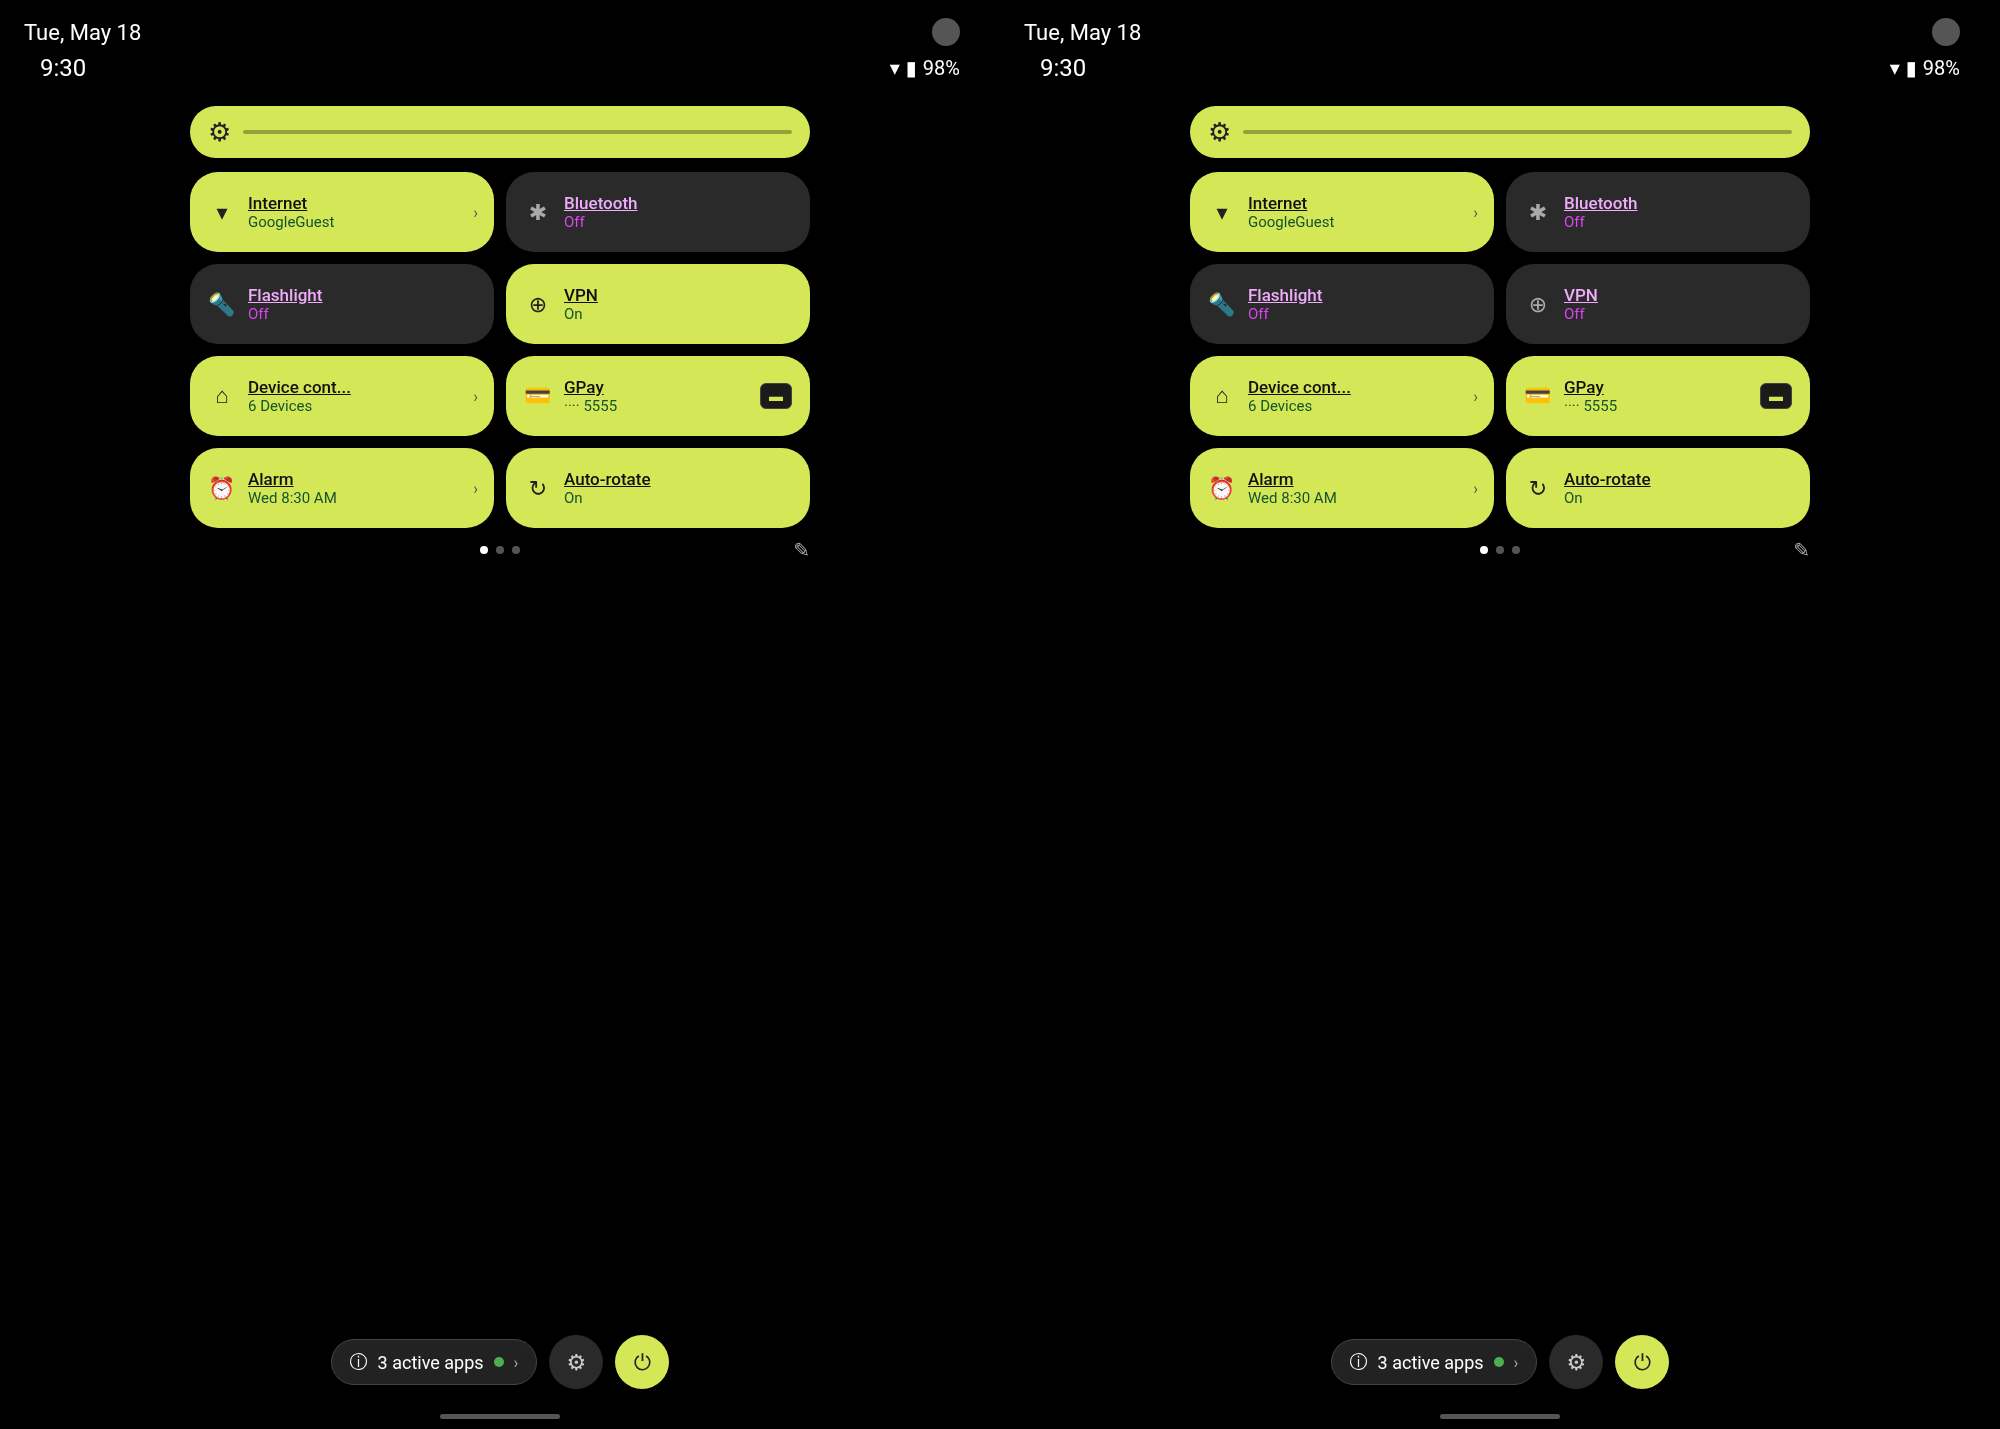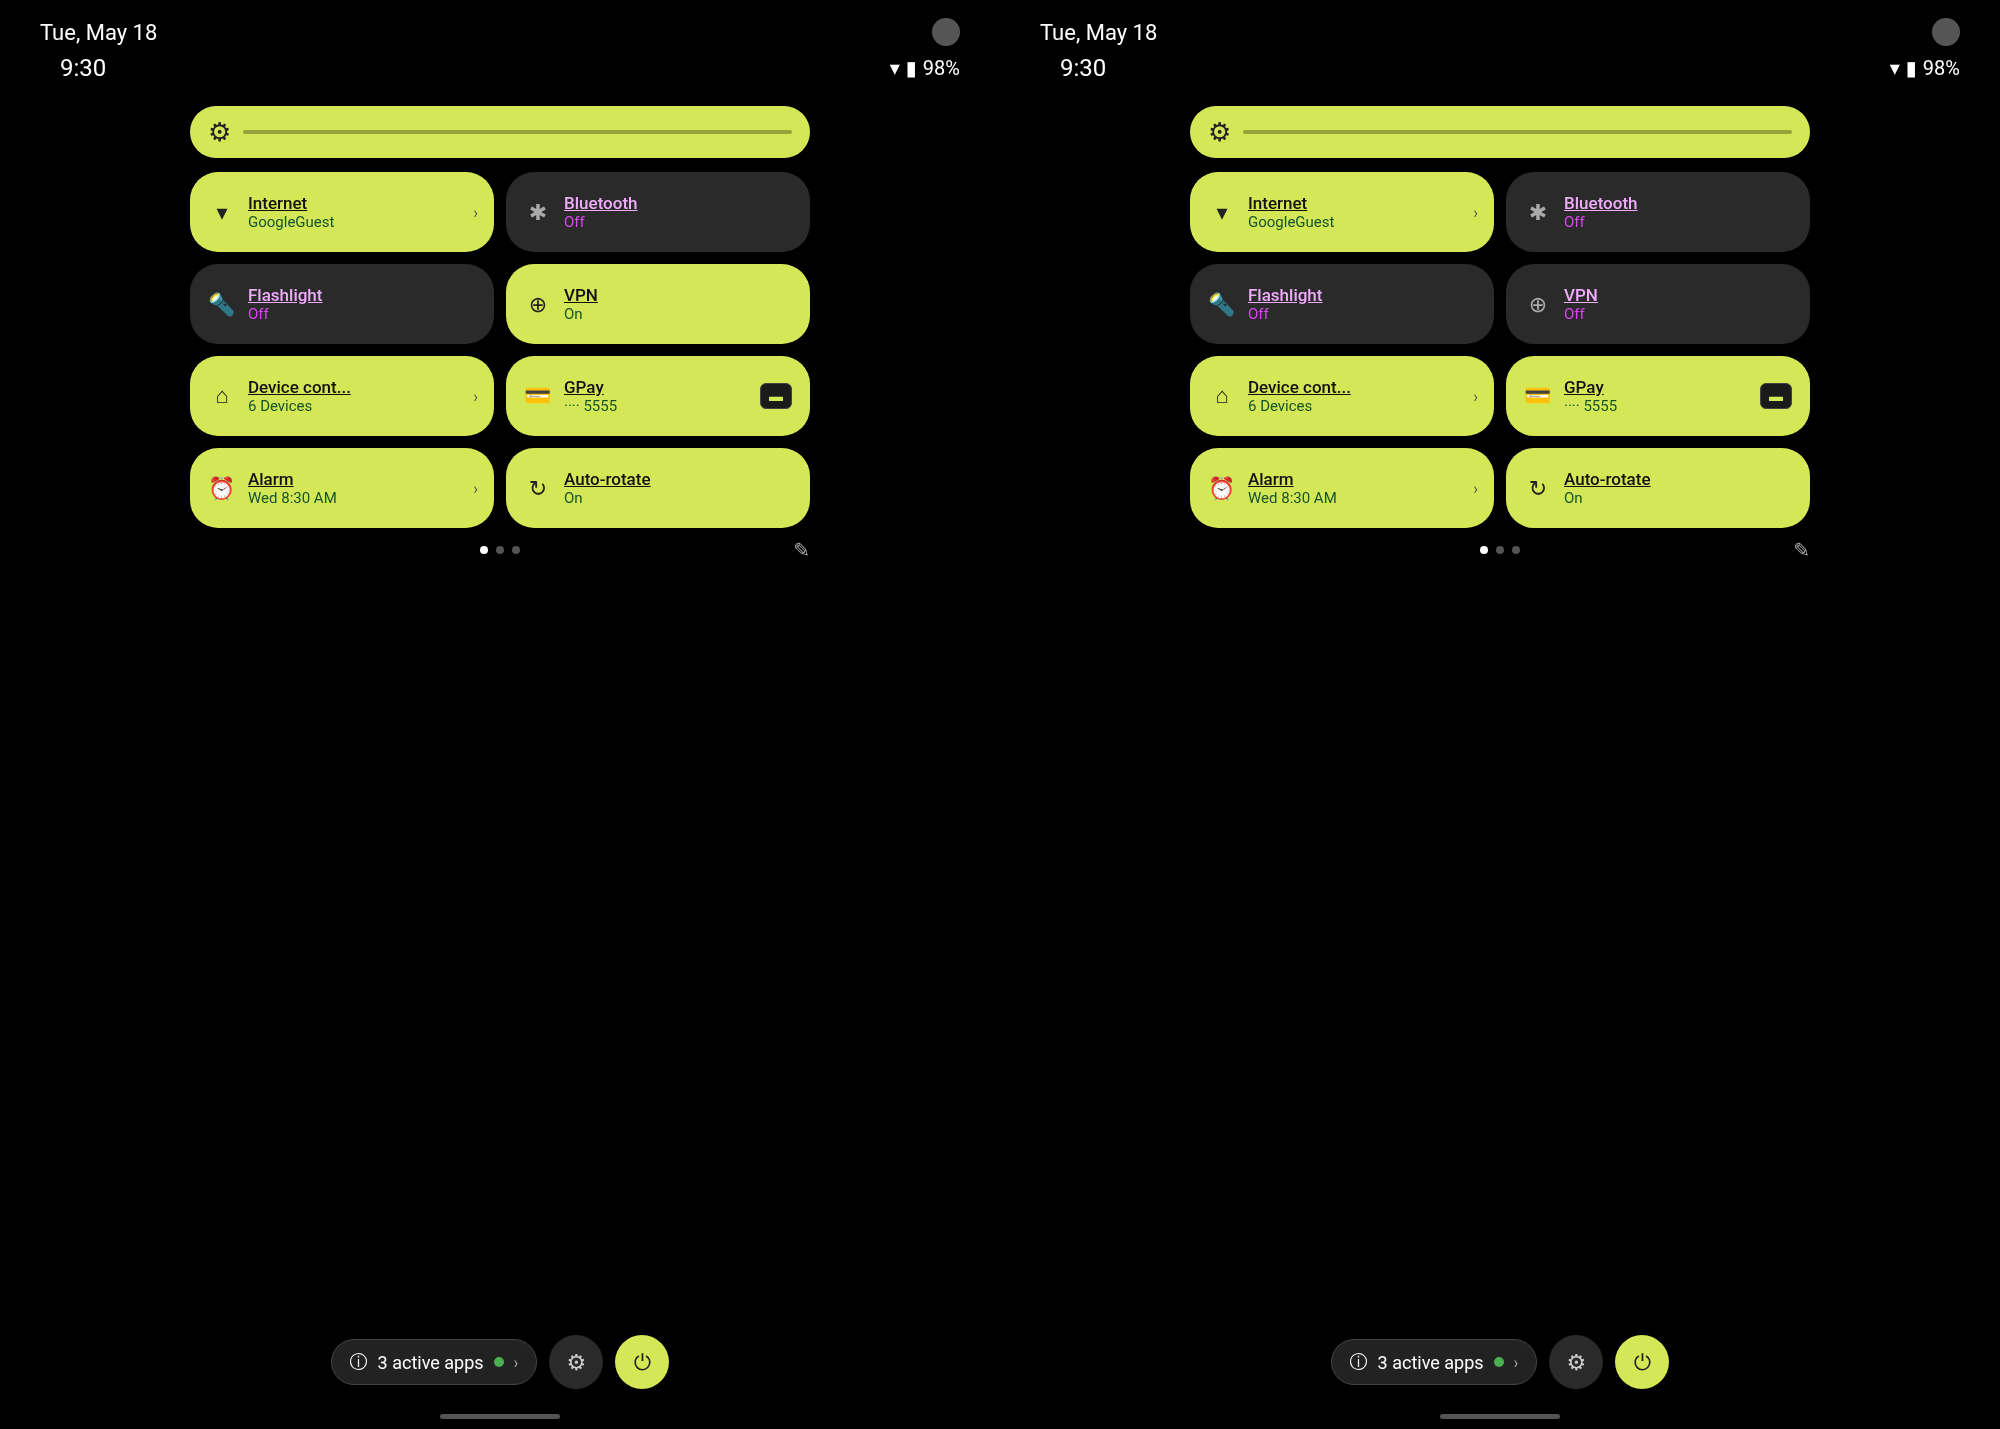--- a/index.html
+++ b/index.html
@@ -27,39 +27,39 @@
       display: flex;
       flex-direction: column;
       align-items: center;
     }
     
     .status-bar {
       width: 100%;
       display: flex;
       justify-content: space-between;
       align-items: center;
-      padding: 18px 40px 0 40px;
+      padding: 18px 40px 0 24px;
     }
     .status-date {
       color: #fff;
       font-size: 22px;
       font-weight: 400;
     }
     .status-circle {
       width: 28px;
       height: 28px;
       background: #555;
       border-radius: 50%;
     }
     .status-bar2 {
       width: 100%;
       display: flex;
       justify-content: space-between;
       align-items: center;
-      padding: 8px 40px 0 60px;
+      padding: 8px 40px 0 40px;
     }
     .status-time {
       color: #fff;
       font-size: 24px;
       font-weight: 400;
     }
     .status-icons {
       display: flex;
       align-items: center;
       gap: 6px;

